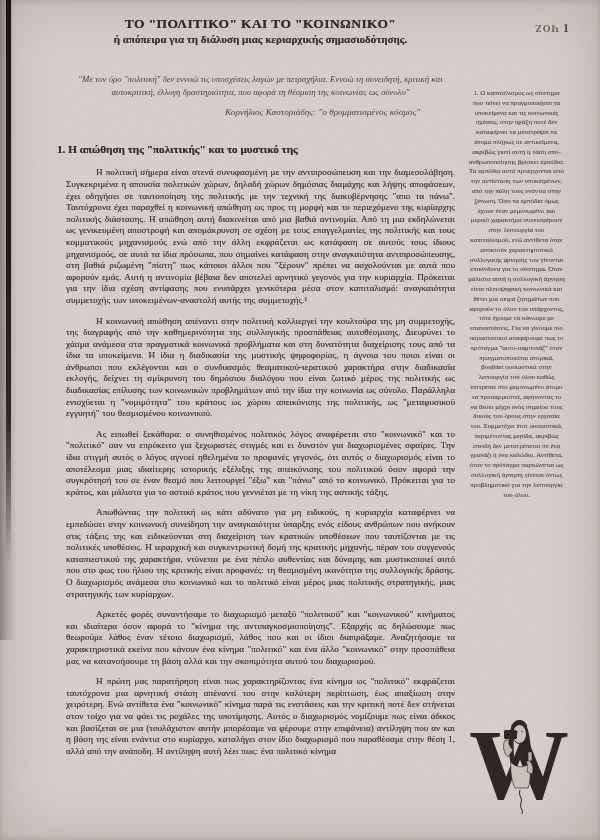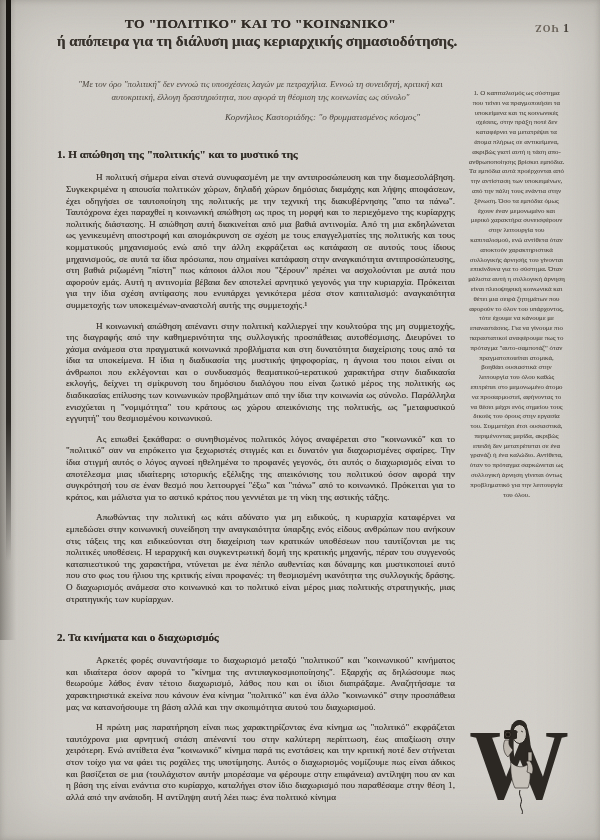--- a/index.html
+++ b/index.html
@@ -28,21 +28,21 @@
   .corner-mark{
     display:inline-block;margin-left:12px;font-weight:bold;font-size:10px;color:#6b645b;
     transform:rotate(180deg);letter-spacing:1px;
   }
   .main{position:absolute;left:57px;top:16px;width:407px;}
   .title{
     margin:0;text-align:center;font-size:13.5px;font-weight:bold;color:#332e28;
     letter-spacing:.4px;text-shadow:0 0 .5px rgba(51,46,40,.85);
   }
   .subtitle{
-    margin:1px 0 8px 0;text-align:left;font-size:15px;font-weight:bold;color:#38332d;
+    margin:1px 0 8px 0;text-align:center;font-size:11px;font-weight:bold;color:#38332d;
     text-shadow:0 0 .5px rgba(56,51,45,.8);
   }
   .epigraph{margin-top:28px;}
   .quote{
     margin:0 4px;font-style:italic;font-size:8.8px;line-height:1.5;text-align:center;
     color:#4a443c;
   }
   .attribution{
     margin:8px 44px 0 0;text-align:right;font-style:italic;font-size:9.2px;color:#45403a;
   }
@@ -91,21 +91,20 @@
       <p class="quote">"Με τον όρο "πολιτική" δεν εννοώ τις υποσχέσεις λαγών με πετραχήλια. Εννοώ τη συνειδητή, κριτική και αυτοκριτική, έλλογη δραστηριότητα, που αφορά τη θέσμιση της κοινωνίας ως σύνολο"</p>
       <p class="attribution">Κορνήλιος Καστοριάδης: "ο θρυμματισμένος κόσμος"</p>
     </div>
 
     <h3 class="section-heading">1. Η απώθηση της "πολιτικής" και το μυστικό της</h3>
     <p class="body-par">Η πολιτική σήμερα είναι στενά συνυφασμένη με την αντιπροσώπευση και την διαμεσολάβηση. Συγκεκριμένα η απουσία πολιτικών χώρων, δηλαδή χώρων δημόσιας διαμάχης και λήψης αποφάσεων, έχει οδηγήσει σε ταυτοποίηση της πολιτικής με την τεχνική της διακυβέρνησης "απο τα πάνω". Ταυτόχρονα έχει παραχθεί η κοινωνική απώθηση ως προς τη μορφή και το περιεχόμενο της κυρίαρχης πολιτικής διάστασης. Η απώθηση αυτή διακινείται από μια βαθιά αντινομία. Από τη μια εκδηλώνεται ως γενικευμένη αποστροφή και απομάκρυνση σε σχέση με τους επαγγελματίες της πολιτικής και τους κομματικούς μηχανισμούς ενώ από την άλλη εκφράζεται ως κατάφαση σε αυτούς τους ίδιους μηχανισμούς, σε αυτά τα ίδια πρόσωπα, που σημαίνει κατάφαση στην αναγκαιότητα αντιπροσώπευσης, στη βαθιά ριζωμένη "πίστη" πως κάποιοι άλλοι που "ξέρουν" πρέπει να ασχολούνται με αυτά που αφορούν εμάς. Αυτή η αντινομία βέβαια δεν αποτελεί αρνητικό γεγονός για την κυριαρχία. Πρόκειται για την ίδια σχέση αντίφασης που ενυπάρχει γενικότερα μέσα στον καπιταλισμό: αναγκαιότητα συμμετοχής των υποκειμένων-αναστολή αυτής της συμμετοχής.¹</p>
     <p class="body-par">Η κοινωνική απώθηση απέναντι στην πολιτική καλλιεργεί την κουλτούρα της μη συμμετοχής, της διαγραφής από την καθημερινότητα της συλλογικής προσπάθειας αυτοθέσμισης. Διευρύνει το χάσμα ανάμεσα στα πραγματικά κοινωνικά προβλήματα και στη δυνατότητα διαχείρισης τους από τα ίδια τα υποκείμενα. Η ίδια η διαδικασία της μυστικής ψηφοφορίας, η άγνοια του ποιοι είναι οι άνθρωποι που εκλέγονται και ο συνδυασμός θεαματικού-ιερατικού χαρακτήρα στην διαδικασία εκλογής, δείχνει τη σμίκρυνση του δημόσιου διαλόγου που είναι ζωτικό μέρος της πολιτικής ως διαδικασίας επίλυσης των κοινωνικών προβλημάτων από την ίδια την κοινωνία ως σύνολο. Παράλληλα ενισχύεται η "νομιμότητα" του κράτους ως χώρου απεικόνισης της πολιτικής, ως "μεταφυσικού εγγυητή" του θεσμισμένου κοινωνικού.</p>
     <p class="body-par">Ας ειπωθεί ξεκάθαρα: ο συνηθισμένος πολιτικός λόγος αναφέρεται στο "κοινωνικό" και το "πολιτικό" σαν να επρόκειτο για ξεχωριστές στιγμές και ει δυνατόν για διαχωρισμένες σφαίρες. Την ίδια στιγμή αυτός ο λόγος αγνοεί ηθελημένα το προφανές γεγονός, ότι αυτός ο διαχωρισμός είναι το αποτέλεσμα μιας ιδιαίτερης ιστορικής εξέλιξης της απεικόνισης του πολιτικού όσον αφορά την συγκρότησή του σε έναν θεσμό που λειτουργεί "έξω" και "πάνω" από το κοινωνικό. Πρόκειται για το κράτος, και μάλιστα για το αστικό κράτος που γεννιέται με τη νίκη της αστικής τάξης.</p>
     <p class="body-par">Απωθώντας την πολιτική ως κάτι αδύνατο για μη ειδικούς, η κυριαρχία καταφέρνει να εμπεδώσει στην κοινωνική συνείδηση την αναγκαιότητα ύπαρξης ενός είδους ανθρώπων που ανήκουν στις τάξεις της και ειδικεύονται στη διαχείριση των κρατικών υποθέσεων που ταυτίζονται με τις πολιτικές υποθέσεις. Η ιεραρχική και συγκεντρωτική δομή της κρατικής μηχανής, πέραν του συγγενούς καταπιεστικού της χαρακτήρα, ντύνεται με ένα πέπλο αυθεντίας και δύναμης και μυστικοποιεί αυτό που στο φως του ήλιου της κριτικής είναι προφανές: τη θεσμισμένη ικανότητα της συλλογικής δράσης. Ο διαχωρισμός ανάμεσα στο κοινωνικό και το πολιτικό είναι μέρος μιας πολιτικής στρατηγικής, μιας στρατηγικής των κυρίαρχων.</p>
 
-    <h3 class="section-heading">2. Τα κινήματα και ο διαχωρισμός</h3>
     <p class="body-par">Αρκετές φορές συναντήσαμε το διαχωρισμό μεταξύ "πολιτικού" και "κοινωνικού" κινήματος και ιδιαίτερα όσον αφορά το "κίνημα της αντιπαγκοσμιοποίησης". Εξαρχής ας δηλώσουμε πως θεωρούμε λάθος έναν τέτοιο διαχωρισμό, λάθος που και οι ίδιοι διαπράξαμε. Αναζητήσαμε τα χαρακτηριστικά εκείνα που κάνουν ένα κίνημα "πολιτικό" και ένα άλλο "κοινωνικό" στην προσπάθεια μας να κατανοήσουμε τη βάση αλλά και την σκοπιμότητα αυτού του διαχωρισμού.</p>
     <p class="body-par">Η πρώτη μας παρατήρηση είναι πως χαρακτηρίζοντας ένα κίνημα ως "πολιτικό" εκφράζεται ταυτόχρονα μια αρνητική στάση απέναντί του στην καλύτερη περίπτωση, έως απαξίωση στην χειρότερη. Ενώ αντίθετα ένα "κοινωνικό" κίνημα παρά τις ενστάσεις και την κριτική ποτέ δεν στήνεται στον τοίχο για να φάει τις ροχάλες της υποτίμησης. Αυτός ο διαχωρισμός νομίζουμε πως είναι άδικος και βασίζεται σε μια (τουλάχιστον αυτήν μπορέσαμε να φέρουμε στην επιφάνεια) αντίληψη που αν και η βάση της είναι ενάντια στο κυρίαρχο, καταλήγει στον ίδιο διαχωρισμό που παραθέσαμε στην θέση 1, αλλά από την ανάποδη. Η αντίληψη αυτή λέει πως: ένα πολιτικό κίνημα</p>
   </div>
 
   <aside class="sidebar">
     <p>1. Ο καπιταλισμός ως σύστημα που τείνει να πραγμοποιήσει τα υποκείμενα και τις κοινωνικές σχέσεις, στην πράξη ποτέ δεν καταφέρνει να μετατρέψει τα άτομα πλήρως σε αντικείμενα, ακριβώς γιατί αυτή η τάση απο-ανθρωποποίησης βρίσκει εμπόδια. Τα εμπόδια αυτά προέρχονται από την αντίσταση των υποκειμένων, από την πάλη τους ενάντια στην ξένωση. Όσο τα εμπόδια όμως έχουν έναν μεμονωμένο και μερικό χαρακτήρα συνεισφέρουν στην λειτουργία του καπιταλισμού, ενώ αντίθετα όταν αποκτούν χαρακτηριστικά συλλογικής άρνησής του γίνονται επικίνδυνα για το σύστημα. Όταν μάλιστα αυτή η συλλογική άρνηση είναι πλειοψηφική κοινωνικά και θέτει μια σειρά ζητημάτων που αφορούν το όλον του υπάρχοντος, τότε έχουμε να κάνουμε με επαναστάσεις. Για να γίνουμε πιο παραστατικοί αναφέρουμε πως το πρόταγμα "αυτο-σαμποτάζ" όταν πραγματοποιείται ατομικά, βοηθάει ουσιαστικά στην λειτουργία του όλου καθώς επιτρέπει στο μεμονωμένο άτομο να προσαρμοστεί, αφήνοντας το να θέσει μέχρι ενός σημείου τους δικούς του όρους στην εργασία του. Συμμετέχει έτσι ουσιαστικά, περιμένοντας μερίδα, ακριβώς επειδή δεν μετατρέπεται σε ένα γρανάζι ή ένα καλώδιο. Αντίθετα, όταν το πρόταγμα σαρκώνεται ως συλλογική άρνηση γίνεται όντως προβληματικό για την λειτουργία του όλου.</p>
   </aside>
 
   <figure class="dropcap-figure">
     <svg viewBox="0 0 102 122" xmlns="http://www.w3.org/2000/svg">

